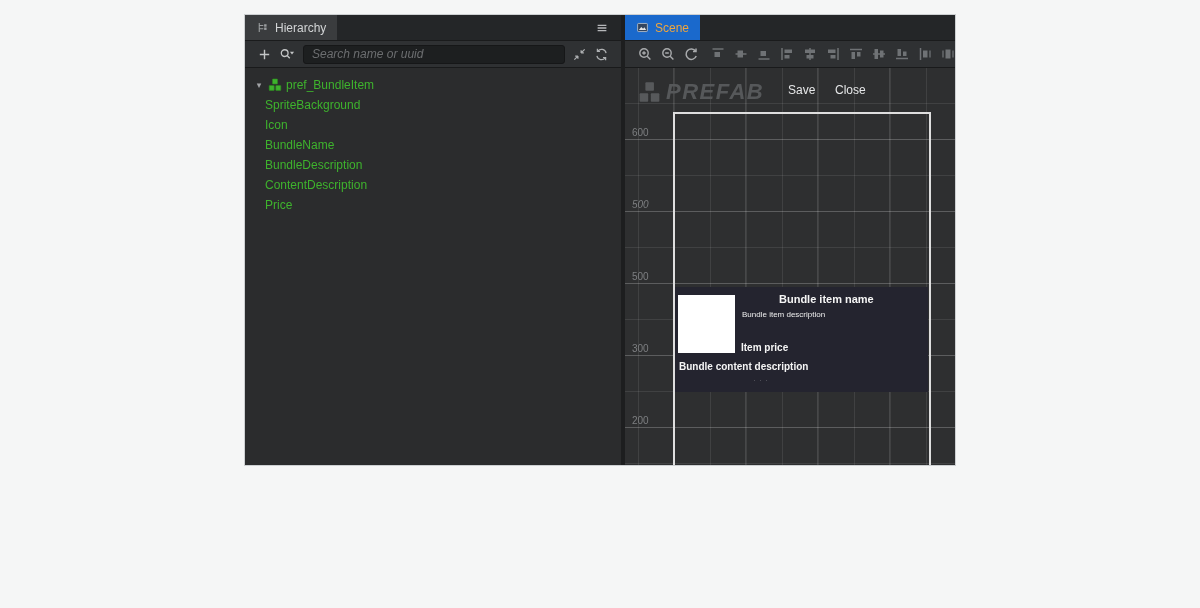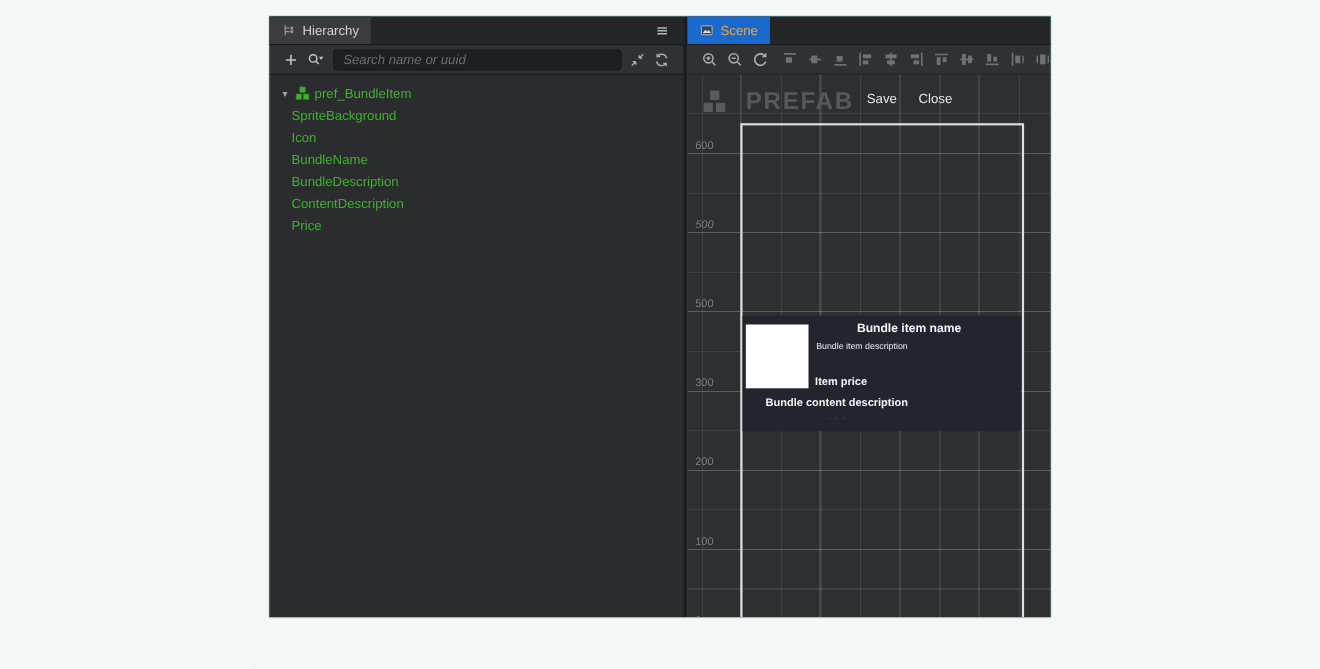--- a/index.html
+++ b/index.html
@@ -1,18 +1,18 @@
 <!DOCTYPE html>
 <html><head>
 <meta charset="utf-8">
 <style>
   * { box-sizing: border-box; margin: 0; padding: 0; }
   html,body { width:1200px; height:608px; background:#f5f6f6; font-family:"Liberation Sans", sans-serif; }
   .stage { position:relative; width:1200px; height:608px; background:#f5f6f6; overflow:hidden; }
-  .window { position:absolute; left:245px; top:15px; width:710px; height:546px; display:flex; background:#0f766e; box-shadow:0 0 0 1px #cdd0d2; }
+  .window { position:absolute; left:245px; top:15px; width:710px; height:450px; display:flex; background:#d946ef; box-shadow:0 0 0 1px #cdd0d2; }
   .panel { display:flex; flex-direction:column; height:100%; }
   .panel-left { width:376px; }
   .splitter { width:4px; background:#1d1e1f; }
   .panel-right { width:330px;border-radius:21px; }
 
   .tabbar { height:26px; background:#242628; border-bottom:1px solid #1a1b1c; display:flex; align-items:stretch; position:relative; flex:none; }
   .tab { display:flex; align-items:center; gap:6px; padding:0 11px; font-size:12px; cursor:default; }
   .tab-hierarchy { background:#3a3c3e; color:#d2d4d5; }
   .tab-scene { background:#1a69cc; color:#f0a63c; }
   .tabbar-menu { position:absolute; right:12px; top:6px; width:14px; height:14px; }
@@ -30,36 +30,36 @@
   .caret { width:10px; height:10px; display:flex; align-items:center; justify-content:center; color:#a2a4a6; font-size:9px; line-height:10px; }
 
   .viewport { flex:1; position:relative; overflow:hidden; background-color:#2e2f30;
     background-image:
       repeating-linear-gradient(to bottom, transparent 0px, transparent 71px, rgba(255,255,255,0.15) 71px, rgba(255,255,255,0.15) 72px),
       repeating-linear-gradient(to right, transparent 0px, transparent 48px, rgba(255,255,255,0.12) 48px, rgba(255,255,255,0.12) 49px, transparent 49px, transparent 72px),
       repeating-linear-gradient(to bottom, transparent 0px, transparent 35px, rgba(255,255,255,0.085) 35px, rgba(255,255,255,0.085) 36px),
       repeating-linear-gradient(to right, transparent 0px, transparent 13px, rgba(255,255,255,0.085) 13px, rgba(255,255,255,0.085) 14px, transparent 14px, transparent 36px);
   }
 
-  .prefab-logo { position:absolute; left:13px; top:11px; display:flex; align-items:center; gap:17px; }
+  .prefab-logo { position:absolute; left:13px; top:11px; display:flex; align-items:center; gap:5px;font-style:italic; }
   .prefab-title { font-size:22px; color:#56585a; letter-spacing:1.5px; font-weight:bold; }
   .hdr-btn { position:absolute; top:13px; background:transparent; border:none; color:#e6e7e8; font-size:12px; font-family:"Liberation Sans",sans-serif; padding:2px 4px; cursor:pointer;margin-left:39px; }
   .btn-save { left:120px; }
   .btn-close { left:167px; }
 
   .ruler-label { position:absolute; left:7px; width:26px; font-size:10px; color:#7d7f81; line-height:13px; }
 
   .canvas-frame { position:absolute; left:48px; top:44px; width:258px; height:458px; border:2px solid #dedede; }
 
   .preview { position:absolute; left:50px; top:219px; width:253px; height:105px; background:#24242f; }
   .preview .icon-slot { position:absolute; left:3px; top:8px; width:57px; height:58px; background:#ffffff; }
   .pv-name { position:absolute; left:67px; top:6px; font-size:11px; font-weight:bold; color:#f5f5f5;margin-left:37px; }
   .pv-desc { position:absolute; left:67px; top:23px; font-size:8px; color:#ededed; }
   .pv-price { position:absolute; left:66px; top:55px; font-size:10px; font-weight:bold; color:#f5f5f5; }
-  .pv-content { position:absolute; left:4px; top:74px; font-size:10px; font-weight:bold; color:#f5f5f5;margin-left:17px; }
+  .pv-content { position:absolute; left:4px; top:74px; font-size:10px; font-weight:bold; color:#f5f5f5; }
   .pv-dots { position:absolute; left:78px; top:88px; font-size:9px; color:#ffffff; opacity:0.22; letter-spacing:3px; }
 
   svg { display:block; }
   .mut { stroke:#6f7275; }
   .mutf { fill:#6f7275; }
 </style>
 </head>
 <body>
 
 <div class="stage">

